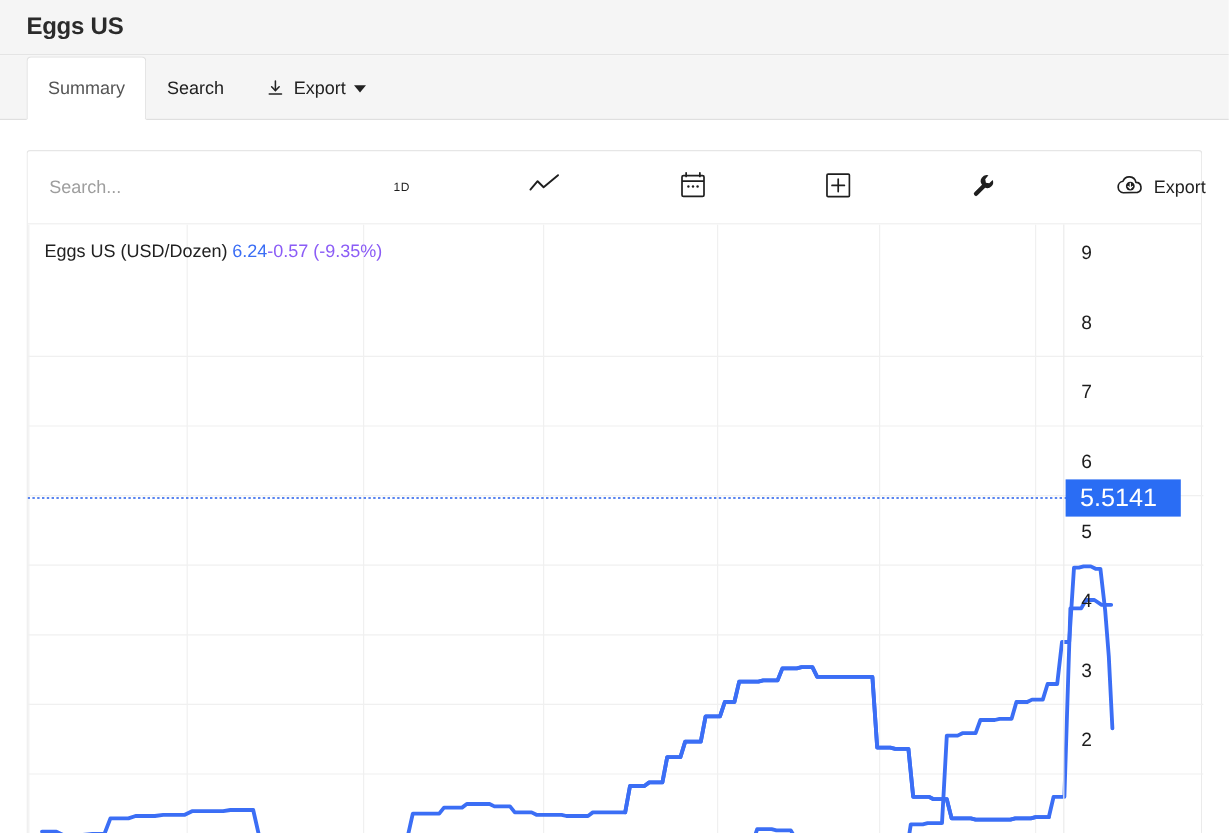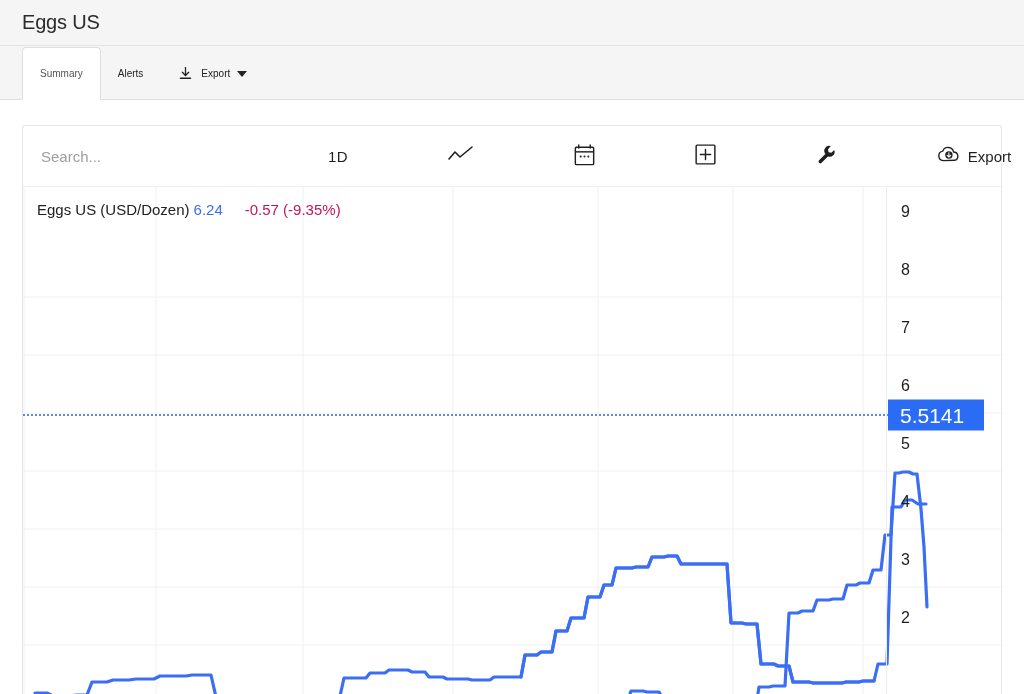--- a/index.html
+++ b/index.html
@@ -16,21 +16,21 @@
   .page-header {
     height: 46px;
     background: #f5f5f5;
     border-bottom: 1px solid #e4e4e4;
     display: flex;
     align-items: center;
     padding-left: 22px;
   }
   .page-title {
     font-size: 20px;
-    font-weight: normal;
+    font-weight: bold;
     color: #2b2b2b;
     letter-spacing: -0.2px;
   }
 
   
   .tabbar {
     height: 54px;
     background: #f5f5f5;
     display: flex;
     align-items: flex-end;
@@ -42,21 +42,21 @@
     position: absolute;
     left: 0; right: 0; bottom: 0;
     height: 1px;
     background: #dfdfdf;
   }
   .tab {
     height: 53px;
     display: flex;
     align-items: center;
     padding: 0 17px;
-    font-size: 10px;
+    font-size: 15px;
     color: #212121;
     cursor: pointer;
     position: relative;
     background: transparent;
     z-index: 2;
   }
   .tab.active {
     background: #ffffff;
     border: 1px solid #dfdfdf;
     border-bottom: 1px solid #ffffff;
@@ -113,41 +113,41 @@
     display: flex;
     align-items: center;
     justify-content: center;
     height: 61px;
     cursor: pointer;
     color: #1f1f1f;
     font-size: 15px;
     padding: 0 14px;
   }
   .tool-label { margin-left: 7px; font-size: 15px; }
-  .tool-1d { font-size: 15px; letter-spacing: 0.3px; text-align: center; }
+  .tool-1d { font-size: 10px; letter-spacing: 0.3px; text-align: center; }
   .spacer-sm { width: 22px; }
   .spacer-md { width: 38px; }
   .spacer-lg { width: 48px; }
 
   
   .plot-wrap {
     position: relative;
     height: 510px;
   }
   .legend {
     position: absolute;
     left: 14px;
     top: 14px;
     font-size: 15px;
     color: #212121;
     white-space: nowrap;
     z-index: 5;
   }
   .legend .price { color: #3b6ef5; margin-left: 4px; }
-  .legend .chg { color: #be185d; margin-left: 22px; }
+  .legend .chg { color: #8b5cf6; }
 
   .plot-svg { position: absolute; left: 0; top: 0; }
 
   .y-axis {
     position: absolute;
     right: 0;
     top: 0;
     width: 115px;
     height: 510px;
     border-left: 1px solid #ececec;
@@ -179,21 +179,21 @@
 
 <div class="page-header">
   <div class="page-title">Eggs US</div>
 </div>
 
 <div class="tabbar">
   <div class="tab active">
     <span>Summary</span>
   </div>
   <div class="tab">
-    <span>Alerts</span>
+    <span>Search</span>
   </div>
   <div class="tab">
     <span class="dl-icon">
       <svg width="17" height="17" viewBox="0 0 20 20" fill="none" stroke="#222" stroke-width="1.5" stroke-linecap="round">
         <path d="M10 3 L10 12"></path>
           <path d="M6.3 8.6 L10 12.4 L13.7 8.6"></path>
           <path d="M4 15.6 L16 15.6"></path>
       </svg>
     </span>
     <span>Export</span>

